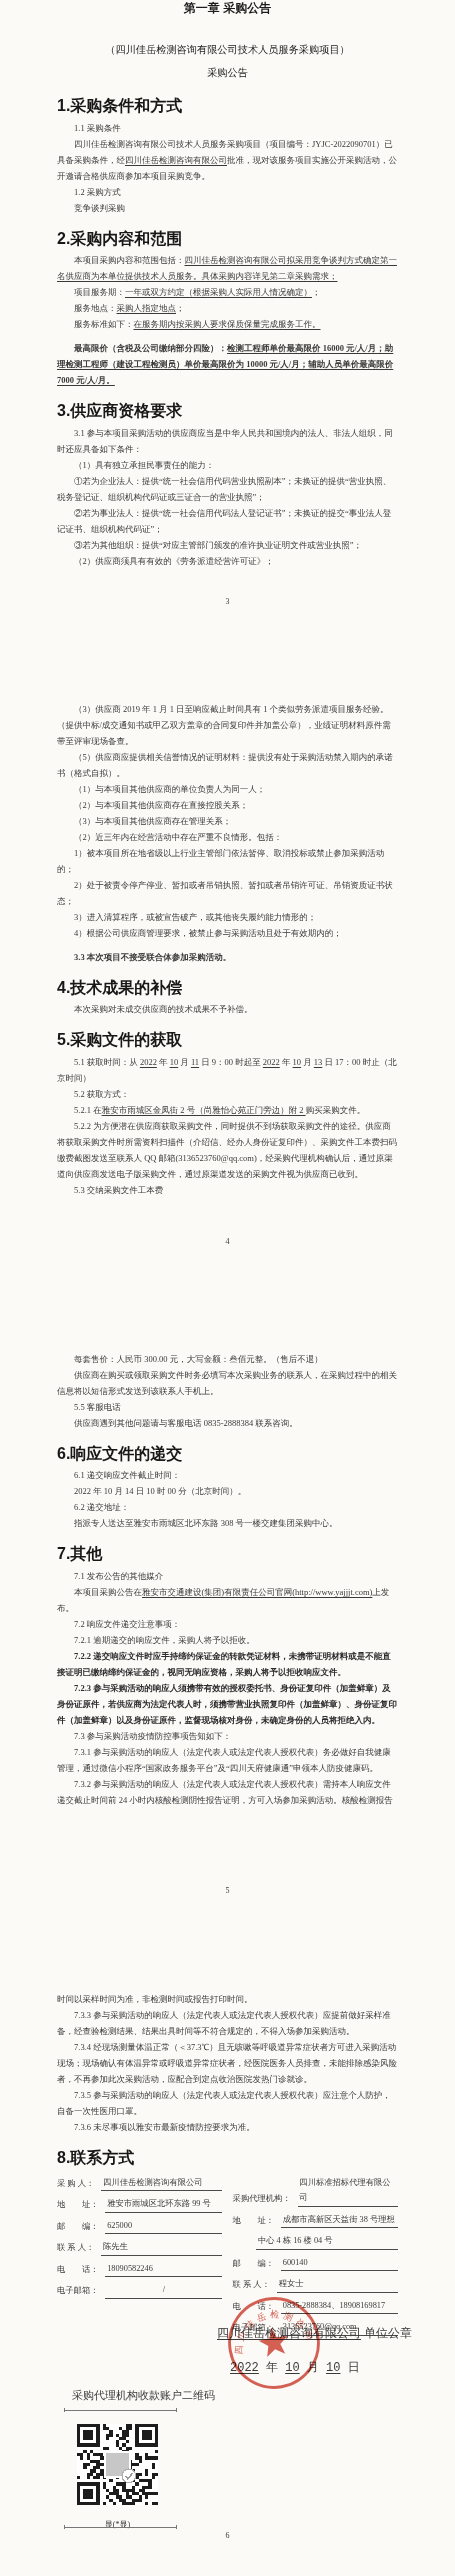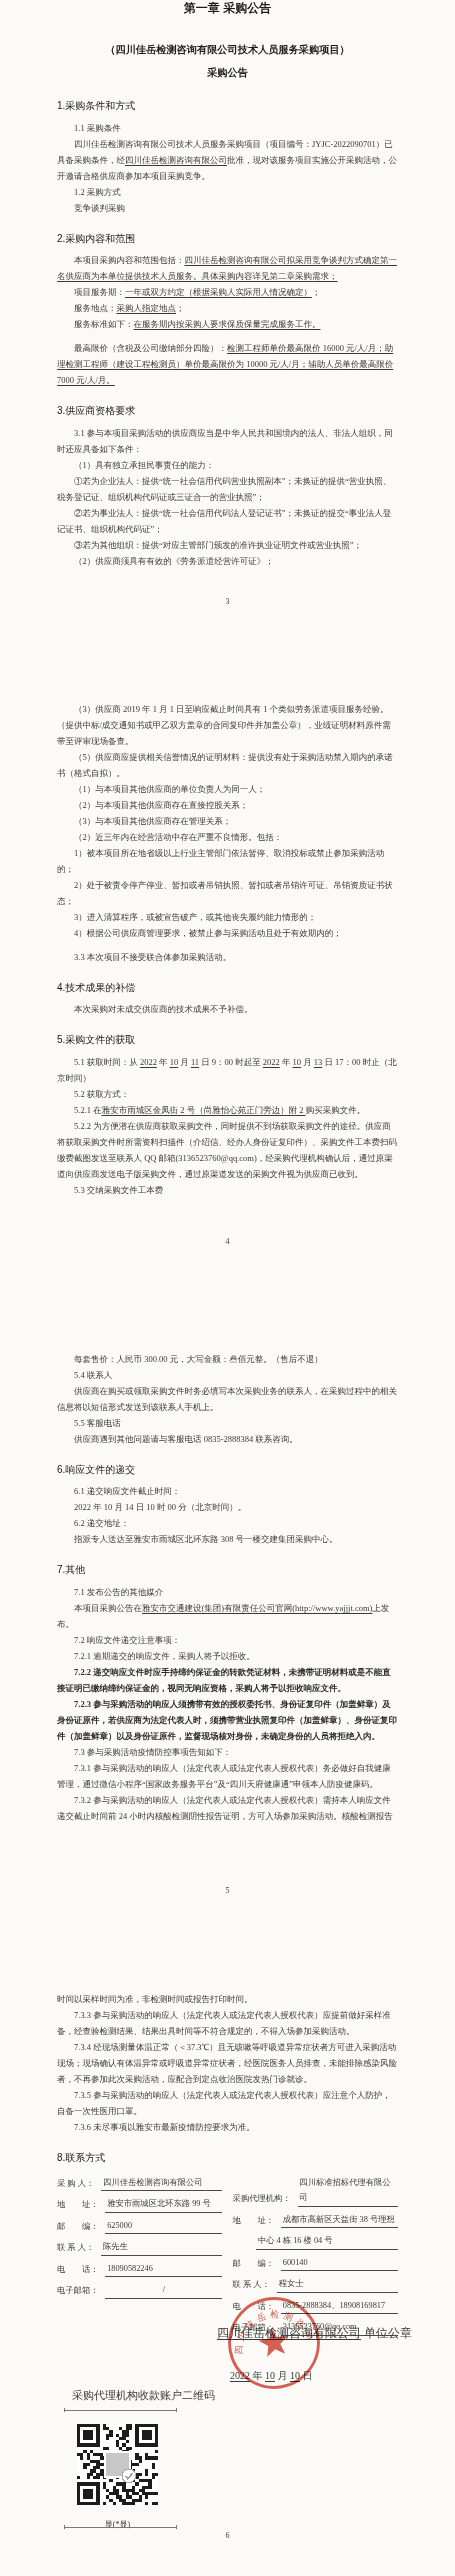--- a/index.html
+++ b/index.html
@@ -21,32 +21,32 @@
   #page2{height:646px;padding-top:52px;}
   #page3{height:646px;padding-top:56px;}
   #page4{height:635px;padding-top:50px;}
   .chapter{
     font-family:"Liberation Sans",sans-serif;
     font-weight:bold;font-size:12px;color:#1d1d1d;
     text-align:center;margin:0 0 20.5px;line-height:17px;
   }
   .subtitle{
     font-family:"Liberation Sans",sans-serif;
-    font-weight:bold;font-size:10.2px;color:#1d1d1d;
+    font-weight:normal;font-size:10.2px;color:#1d1d1d;
     text-align:center;margin:0;line-height:23px;
   }
   .sec-h{
     font-family:"Liberation Sans",sans-serif;
-    font-weight:normal;font-size:10px;color:#181818;
+    font-weight:bold;font-size:16px;color:#181818;
     margin:13.7px 0 5.7px;line-height:17px;
   }
   p{font-size:8.5px;line-height:16px;margin:0 0;text-indent:2em;}
   p.noind{text-indent:0;}
   p.b{font-weight:bold;color:#2c2c2c;}
-  p.mt{margin-top:8px;}
+  p.mt{margin-top:8px;font-weight:bold;}
   .u{text-decoration:underline;text-underline-offset:2.3px;text-decoration-thickness:0.6px;}
   .pagenum{
     position:absolute;left:0;right:0;text-align:center;
     font-size:8px;color:#3a3a3a;
   }
   #page1 .pagenum{bottom:43px;}
   #page2 .pagenum{bottom:49px;}
   #page3 .pagenum{bottom:46px;}
   #page4 .pagenum{bottom:36px;}
   
@@ -56,21 +56,21 @@
   .clabel{white-space:nowrap;}
   .cval{flex:1;border-bottom:0.6px solid #4a4a4a;padding:0 1.7px;min-height:15.4px;}
   .cval.center{text-align:center;}
   .spacer2em{width:2em;flex:none;}
   
   .stamp-wrap{
     position:absolute;left:225px;top:353px;width:98px;height:98px;
     opacity:.8;mix-blend-mode:multiply;transform:rotate(-10deg);z-index:3;
   }
   .stamp-caption{position:absolute;left:217px;top:384px;font-size:12px;z-index:2;}
-  .stamp-date{position:absolute;left:230px;top:428px;font-size:10px;z-index:2;}
+  .stamp-date{position:absolute;left:230px;top:418px;font-size:12px;z-index:2;font-family:Liberation Mono, monospace;}
   .qr-title{position:absolute;left:72px;top:447px;font-size:11px;}
   .mline{position:absolute;height:0.6px;background:#777;width:113px;left:64px;}
   .mline::before,.mline::after{content:"";position:absolute;top:-1.7px;width:0.6px;height:4px;background:#777;}
   .mline::before{left:0;}
   .mline::after{right:0;}
   .mline1{top:469px;}
   .mline2{top:586px;}
   .qr-box{position:absolute;left:77px;top:483px;width:81px;height:81px;background:#fff;}
   .qr-caption{position:absolute;left:77px;top:566px;width:81px;text-align:center;font-size:8px;margin-top:12px;}
 </style>
@@ -127,21 +127,20 @@
   <p>5.2 获取方式：</p>
   <p><span>5.2.1 在</span><span class="u">雅安市雨城区金凤街 2 号（尚雅怡心苑正门旁边）附 2 </span><span>购买采购文件。</span></p>
   <p>5.2.2 为方便潜在供应商获取采购文件，同时提供不到场获取采购文件的途径。供应商将获取采购文件时所需资料扫描件（介绍信、经办人身份证复印件）、采购文件工本费扫码缴费截图发送至联系人 QQ 邮箱(3136523760@qq.com)，经采购代理机构确认后，通过原渠道向供应商发送电子版采购文件，通过原渠道发送的采购文件视为供应商已收到。</p>
   <p>5.3 交纳采购文件工本费</p>
 
   <div class="pagenum">4</div>
 </div>
 
 <div class="page" id="page3">
   <p>每套售价：人民币 300.00 元，大写金额：叁佰元整。（售后不退）</p>
-  <p>5.4 联系人</p>
   <p>供应商在购买或领取采购文件时务必填写本次采购业务的联系人，在采购过程中的相关信息将以短信形式发送到该联系人手机上。</p>
   <p>5.5 客服电话</p>
   <p>供应商遇到其他问题请与客服电话 0835-2888384 联系咨询。</p>
 
   <div class="sec-h">6.响应文件的递交</div>
   <p>6.1 递交响应文件截止时间：</p>
   <p>2022 年 10 月 14 日 10 时 00 分（北京时间）。</p>
   <p>6.2 递交地址：</p>
   <p>指派专人送达至雅安市雨城区北环东路 308 号一楼交建集团采购中心。</p>
 

